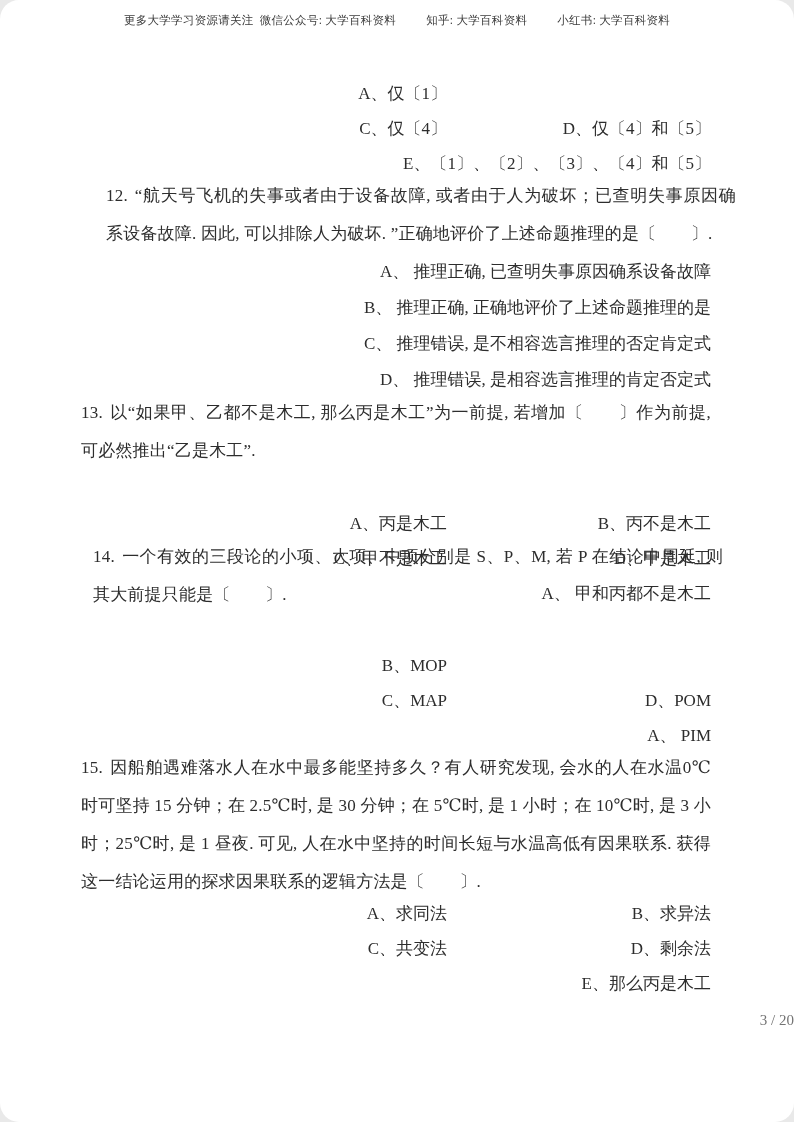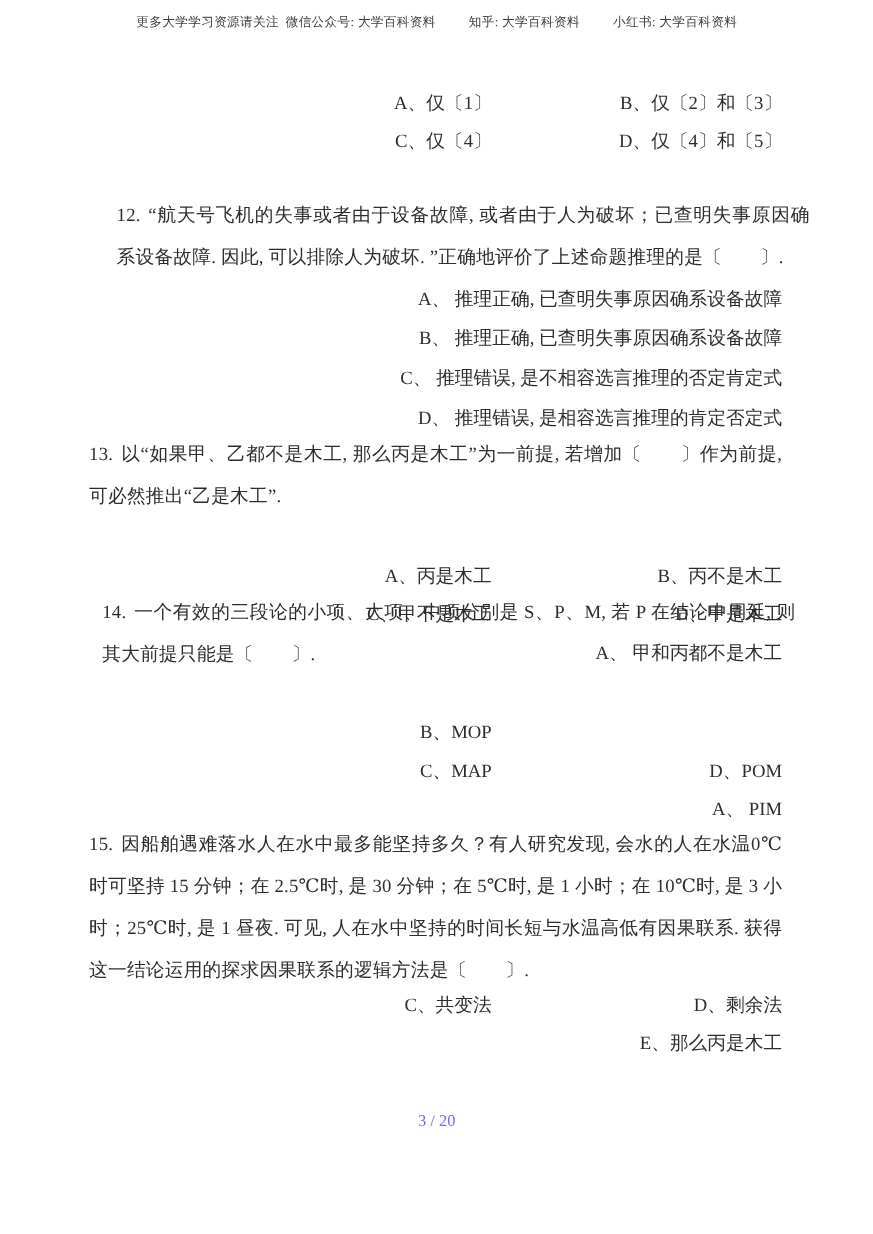--- a/index.html
+++ b/index.html
@@ -5,20 +5,21 @@
   html, body { margin: 0; padding: 0; background: #e9e9e9; }
   .page {
     position: relative;
     width: 794px;
     height: 1122px;
     margin: 0 auto;
     background: #ffffff;
     font-family: "Liberation Serif", "DejaVu Serif", serif;
     color: #2d2d2d;
     overflow: hidden;
+    border-radius: 19px;
   }
   .header {
     position: absolute;
     top: 13px;
     left: 0;
     width: 100%;
     text-align: center;
     font-size: 11.5px;
     color: #3d3d3d;
     letter-spacing: 0.3px;
@@ -52,23 +53,23 @@
     text-align: right;
   }
   .opt-row.single { grid-template-columns: 1fr; }
   .opt-row.r36 { height: 36px; line-height: 36px; }
 
   .footer {
     position: absolute;
     top: 1012px;
     left: 0;
     width: 100%;
-    text-align: center;
+    text-align: right;
     font-size: 15px;
-    color: #8b5cf6;
+    color: #737373;
   }
 
   
   #carryover-opts { top: 76px; }
   #q12-text  { top: 177px; margin-left: 25px; }
   #q12-opts  { top: 254px; }
   #q13-text  { top: 394px; }
   #q13-opts  { top: 468px; margin-top: 38px; }
   #q14-text  { top: 538px; margin-left: 12px; }
   #q14-opts  { top: 648px; }
@@ -80,37 +81,39 @@
 
 <div class="page">
 
   <div class="header">
     <span>更多大学学习资源请关注</span><span class="gap-s">微信公众号: 大学百科资料</span><span class="gap-l">知乎: 大学百科资料</span><span class="gap-l">小红书: 大学百科资料</span>
   </div>
 
   <div class="block" id="carryover-opts">
     <div class="opt-row">
       <span>A、仅〔1〕</span>
-      <span>B、仅〔2〕和〔3〕</span>
     </div>
     <div class="opt-row">
       <span>C、仅〔4〕</span>
       <span>D、仅〔4〕和〔5〕</span>
+    </div>
+    <div class="opt-row single">
+      <span>E、〔1〕、〔2〕、〔3〕、〔4〕和〔5〕</span>
     </div>
   </div>
 
   <div class="block" id="q12-text">
     <p class="qtext"><span class="qnum">12.</span><span>“航天号飞机的失事或者由于设备故障, 或者由于人为破坏；已查明失事原因确系设备故障. 因此, 可以排除人为破坏. ”正确地评价了上述命题推理的是〔　　〕.</span></p>
   </div>
   <div class="block" id="q12-opts">
     <div class="opt-row single r36">
       <span>A、 推理正确, 已查明失事原因确系设备故障</span>
     </div>
     <div class="opt-row single r36">
-      <span>B、 推理正确, 已查明失事原因确系设备故障</span>
+      <span>B、 推理正确, 正确地评价了上述命题推理的是</span>
     </div>
     <div class="opt-row single r36">
       <span>C、 推理错误, 是不相容选言推理的否定肯定式</span>
     </div>
     <div class="opt-row single r36">
       <span>D、 推理错误, 是相容选言推理的肯定否定式</span>
     </div>
   </div>
 
   <div class="block" id="q13-text">
@@ -144,20 +147,24 @@
     <div class="opt-row single">
       <span>A、 PIM</span>
     </div>
   </div>
 
   <div class="block" id="q15-text">
     <p class="qtext"><span class="qnum">15.</span><span>因船舶遇难落水人在水中最多能坚持多久？有人研究发现, 会水的人在水温0℃时可坚持 15 分钟；在 2.5℃时, 是 30 分钟；在 5℃时, 是 1 小时；在 10℃时, 是 3 小时；25℃时, 是 1 昼夜. 可见, 人在水中坚持的时间长短与水温高低有因果联系. 获得这一结论运用的探求因果联系的逻辑方法是〔　　〕.</span></p>
   </div>
   <div class="block" id="q15-opts">
     <div class="opt-row">
+      <span>A、求同法</span>
+      <span>B、求异法</span>
+    </div>
+    <div class="opt-row">
       <span>C、共变法</span>
       <span>D、剩余法</span>
     </div>
     <div class="opt-row single">
       <span>E、那么丙是木工</span>
     </div>
   </div>
 
   <div class="footer">3 / 20</div>
 

